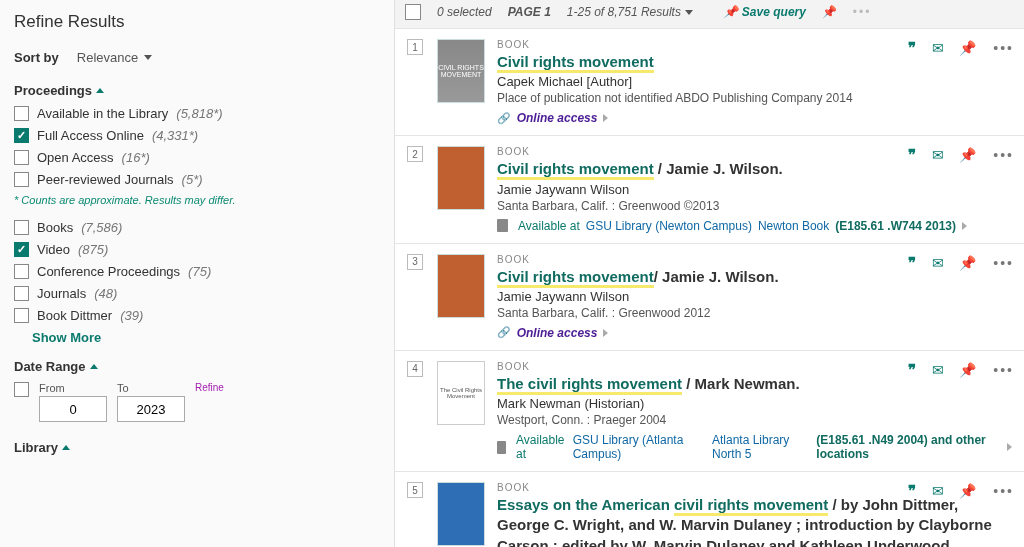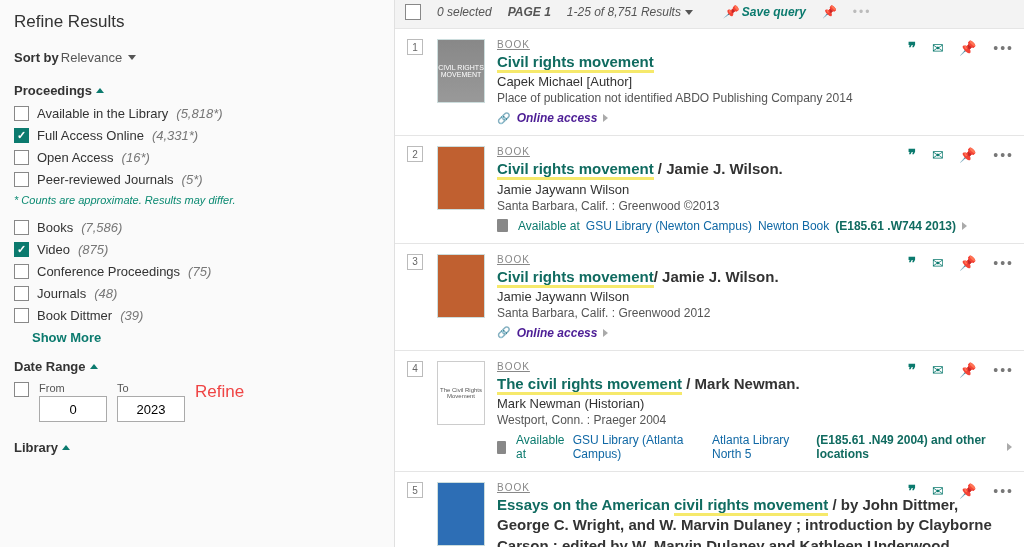--- a/index.html
+++ b/index.html
@@ -1,37 +1,37 @@
 <!DOCTYPE html>
 <html><head>
 <meta charset="utf-8">
 <style>
   * { box-sizing: border-box; margin: 0; padding: 0; }
   body { font-family: "Segoe UI", Arial, sans-serif; font-size: 13px; color: #333; background: #f0f0f0; width: 1024px; height: 547px; overflow: hidden; display: flex; }
   .sidebar { width: 395px; background: #fafafa; padding: 12px 14px 0 14px; position: relative; overflow: hidden; border-right: 1px solid #e0e0e0; }
   .sidebar h1 { font-size: 17px; font-weight: 400; color: #333; margin-bottom: 18px; }
-  .sort-row { display: flex; align-items: center; gap: 2px; margin-bottom: 18px; }
+  .sort-row { display: flex; align-items: center; gap: 18px; margin-bottom: 18px; }
   .sort-row .lbl { font-weight: 600; font-size: 13px; color: #333; }
   .sort-sel { font-size: 13px; color: #555; display: flex; align-items: center; gap: 6px; cursor: pointer; }
   .caret-down { width: 0; height: 0; border-left: 4px solid transparent; border-right: 4px solid transparent; border-top: 5px solid #555; }
   .caret-up { width: 0; height: 0; border-left: 4px solid transparent; border-right: 4px solid transparent; border-bottom: 5px solid #0b7a6e; margin-left: 4px; display: inline-block; }
   .section-head { font-weight: 600; font-size: 13px; color: #333; margin-bottom: 8px; display: flex; align-items: center; cursor: pointer; }
   .facet-row { display: flex; align-items: center; gap: 8px; margin-bottom: 7px; font-size: 13px; }
   .chk { width: 15px; height: 15px; border: 1.5px solid #888; background: #fff; display: inline-flex; align-items: center; justify-content: center; cursor: pointer; flex-shrink: 0; }
   .chk.checked { background: #0b7a6e; border-color: #0b7a6e; }
   .chk.checked::after { content: "✓"; color: #fff; font-size: 11px; font-weight: bold; }
   .facet-label { color: #333; }
   .facet-count { color: #777; font-style: italic; }
   .approx-note { font-size: 11px; font-style: italic; color: #0b8a72; margin: 4px 0 14px 0; }
   .show-more { color: #0b7a6e; font-size: 13px; font-weight: 600; margin: 4px 0 14px 18px; cursor: pointer; }
   .date-row { display: flex; gap: 10px; margin-top: 6px; }
   .date-col { display: flex; flex-direction: column; gap: 2px; }
   .date-col label { font-size: 11px; color: #555; }
   .date-col input { width: 68px; height: 26px; border: 1px solid #aaa; text-align: center; font-size: 13px; }
-  .refine-link { color: #ef4444; font-size: 17px; cursor: pointer; margin-bottom: 16px; }
+  .refine-link { color: #a21caf; font-size: 10px; cursor: pointer; margin-bottom: 16px; }
   .bottom-bar { position: absolute; left: 0; right: 0; bottom: 0; background: #fff; border-top: 1px solid #ddd; padding: 12px; display: flex; align-items: center; gap: 14px; }
   .btn-clear { background: none; border: none; font-size: 11px; letter-spacing: 0.5px; color: #444; cursor: pointer; }
   .btn-apply { background: #1a8a1a; color: #fff; border: none; padding: 10px 14px; font-size: 13px; font-weight: 600; letter-spacing: 0.5px; cursor: pointer; }
   .arrow { width: 50px; height: 16px; position: relative; margin-left: 8px; }
   .arrow::before { content: ""; position: absolute; left: 12px; top: 5px; width: 38px; height: 6px; background: #000; }
   .arrow::after { content: ""; position: absolute; left: 0; top: 0; width: 0; height: 0; border-top: 8px solid transparent; border-bottom: 8px solid transparent; border-right: 14px solid #000; }
   .main { flex: 1; background: #f3f3f3; display: flex; flex-direction: column; overflow: hidden; }
   .toolbar { display: flex; align-items: center; gap: 16px; padding: 4px 10px 8px 10px; font-size: 12px; color: #555; }
   .sel-chk { width: 16px; height: 16px; border: 1.5px solid #888; background: #fff; cursor: pointer; }
   .italic { font-style: italic; }
@@ -42,21 +42,21 @@
   .results { flex: 1; overflow-y: auto; }
   .result { background: #fff; border-top: 1px solid #e5e5e5; padding: 10px 12px; display: flex; gap: 12px; position: relative; }
   .rank { width: 18px; flex-shrink: 0; }
   .rank-box { border: 1px solid #bbb; width: 16px; height: 16px; font-size: 10px; color: #666; display: flex; align-items: center; justify-content: center; }
   .thumb { width: 48px; height: 64px; background: #dce6ec; border: 1px solid #cdd; flex-shrink: 0; display: flex; align-items: center; justify-content: center; font-size: 7px; color: #356; text-align: center; overflow: hidden; }
   .thumb.orange { background: #c06030; color: #fff; }
   .thumb.white { background: #fff; border: 1px solid #ccc; color: #555; padding: 4px 2px; font-size: 6px; }
   .thumb.blue { background: #2d6eb5; color: #fff; }
   .thumb.grayimg { background: linear-gradient(#888, #999); color: #fff; }
   .meta { flex: 1; font-size: 13px; }
-  .kind { font-size: 10px; letter-spacing: 1px; color: #888; text-transform: uppercase; margin-bottom: 2px; text-decoration: underline; }
+  .kind { font-size: 10px; letter-spacing: 1px; color: #888; text-transform: uppercase; margin-bottom: 2px; }
   .title { color: #106b60; font-weight: 600; font-size: 15px; margin-bottom: 2px; line-height: 1.35; }
   .title .hl { border-bottom: 3px solid #f6e96b; padding-bottom: 0; }
   .title .tail { color: #333; font-weight: 600; }
   .author { color: #333; font-size: 13px; margin-bottom: 2px; }
   .pub { color: #555; font-size: 12px; margin-bottom: 6px; }
   .access-row { font-size: 12px; display: flex; align-items: center; gap: 6px; }
   .link-icon { color: #0b7a6e; font-size: 11px; }
   .online { color: #4c1d95; font-weight: 600; font-style: italic; }
   .chev-r { width: 0; height: 0; border-top: 4px solid transparent; border-bottom: 4px solid transparent; border-left: 5px solid #aaa; }
   .avail-icon { width: 11px; height: 13px; background: #888; display: inline-block; margin-right: 4px; border-radius: 1px; }

